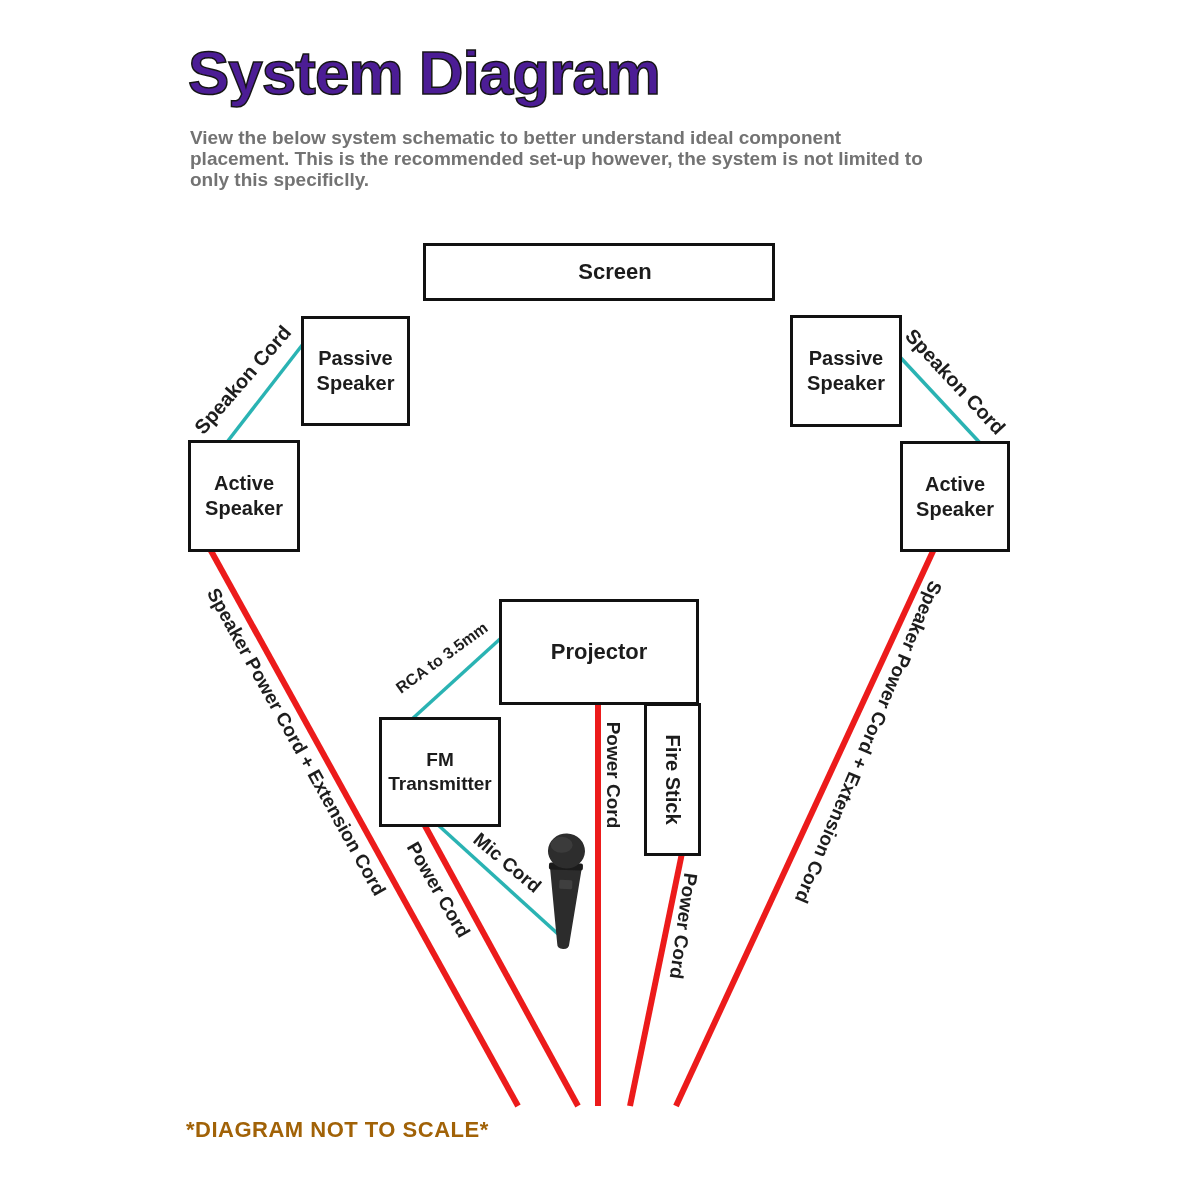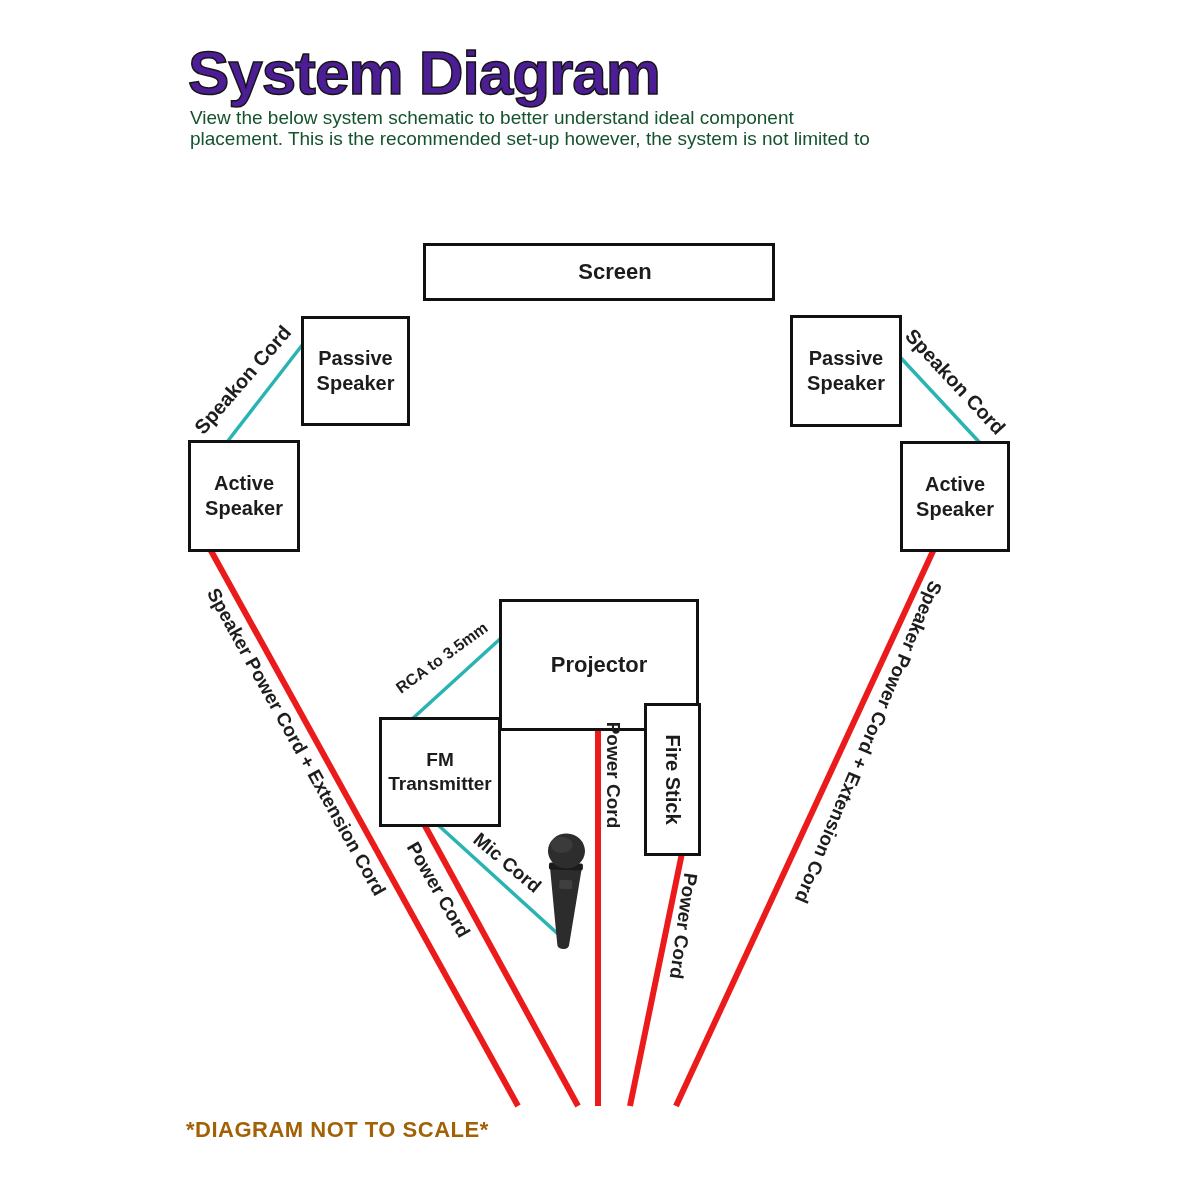--- a/index.html
+++ b/index.html
@@ -4,21 +4,21 @@
 <style>
   html,body{margin:0;padding:0;background:#fff;}
   .canvas{
     position:relative;width:1200px;height:1200px;background:#ffffff;
     font-family:"Liberation Sans", sans-serif;color:#1d1d1d;overflow:hidden;
   }
   .page-title{
     position:absolute;left:188px;top:42px;font-size:62px;font-weight:bold;
     letter-spacing:-1px;line-height:1;color:#4c1d95;-webkit-text-stroke:1.5px #151515;
   }
-  .subtitle{position:absolute;left:190px;top:107px;font-size:19px;font-weight:normal;line-height:21px;color:#14532d;}
+  .subtitle{position:absolute;left:190px;top:127px;font-size:19px;font-weight:bold;line-height:21px;color:#737373;}
   .subtitle span{display:block;}
   .cables{position:absolute;left:0;top:0;width:1200px;height:1200px;}
   .node{
     position:absolute;border:3px solid #111;background:#fff;box-sizing:border-box;
     display:flex;align-items:center;justify-content:center;text-align:center;
     font-weight:bold;color:#1c1c1c;line-height:1.25;
   }
   .cable-label{
     position:absolute;font-weight:bold;white-space:nowrap;color:#1d1d1d;
     transform-origin:center;pointer-events:none;
@@ -30,20 +30,21 @@
 </head>
 <body>
 
 <div class="canvas">
 
   <div class="page-title">System Diagram</div>
 
   <div class="subtitle">
     <span>View the below system schematic to better understand ideal component</span>
     <span>placement. This is the recommended set-up however, the system is not limited to</span>
+    <span>only this specificlly.</span>
   </div>
 
   <svg class="cables" width="1200" height="1200" viewBox="0 0 1200 1200">
 
     <line x1="210" y1="549" x2="518" y2="1106" stroke="#ec1b1b" stroke-width="6"></line>
     <line x1="424" y1="824" x2="578" y2="1106" stroke="#ec1b1b" stroke-width="6"></line>
     <line x1="598" y1="702" x2="598" y2="1106" stroke="#ec1b1b" stroke-width="6"></line>
     <line x1="682" y1="853" x2="630" y2="1106" stroke="#ec1b1b" stroke-width="6"></line>
     <line x1="934" y1="549" x2="676" y2="1106" stroke="#ec1b1b" stroke-width="6"></line>
 
@@ -66,21 +67,21 @@
   </div>
 
   <div class="node" style="left:188px;top:440px;width:112px;height:112px;font-size:20px;padding:0 12px;">
     <span>Active Speaker</span>
   </div>
 
   <div class="node" style="left:900px;top:441px;width:110px;height:111px;font-size:20px;padding:0 12px;">
     <span>Active Speaker</span>
   </div>
 
-  <div class="node" style="left:499px;top:599px;width:200px;height:132px;font-size:22px;">
+  <div class="node" style="left:499px;top:599px;width:200px;height:106px;font-size:22px;">
     <span>Projector</span>
   </div>
 
   <div class="node" style="left:379px;top:717px;width:122px;height:110px;font-size:19px;padding:0 14px;">
     <span>FM Transmitter</span>
   </div>
 
   <div class="node" style="left:644px;top:703px;width:57px;height:153px;font-size:20px;">
     <span class="vert-label">Fire Stick</span>
   </div>

